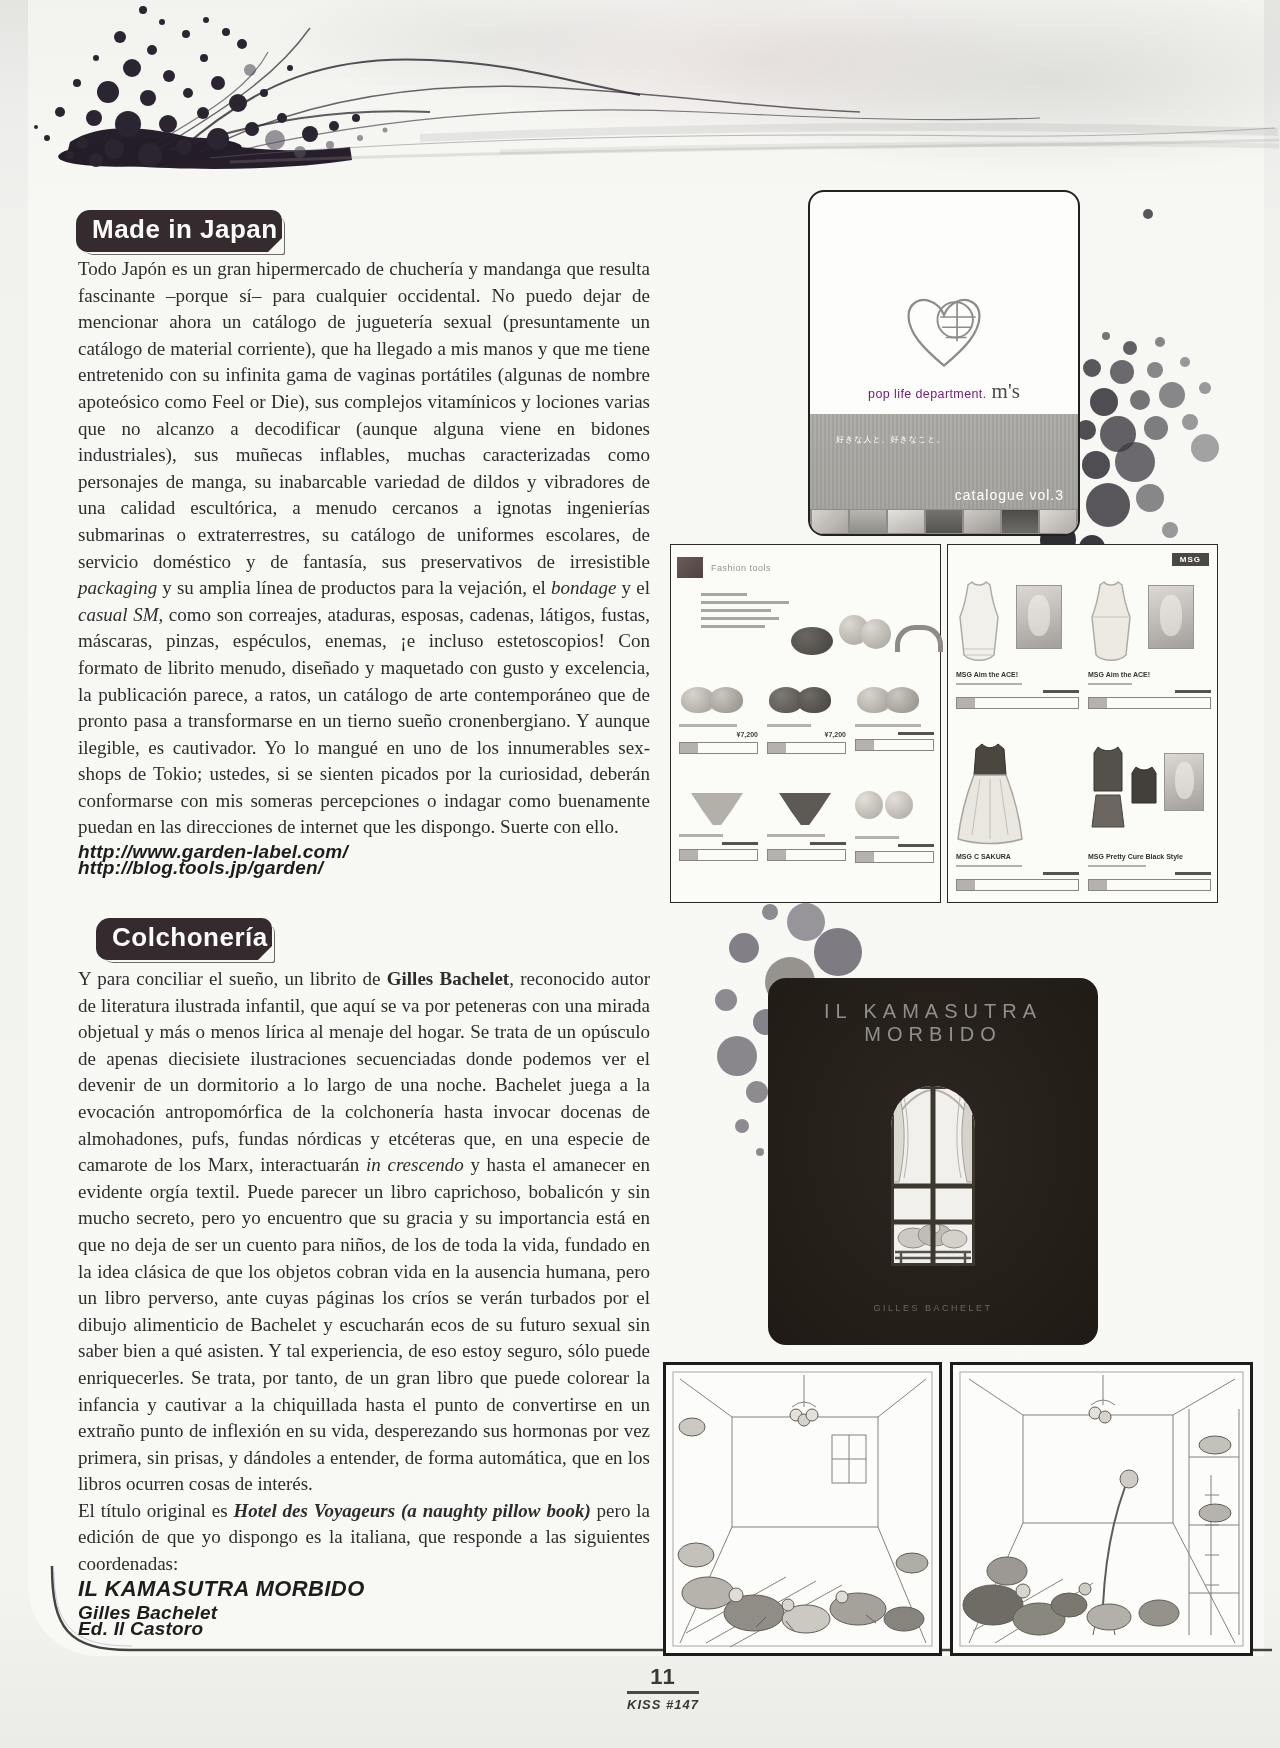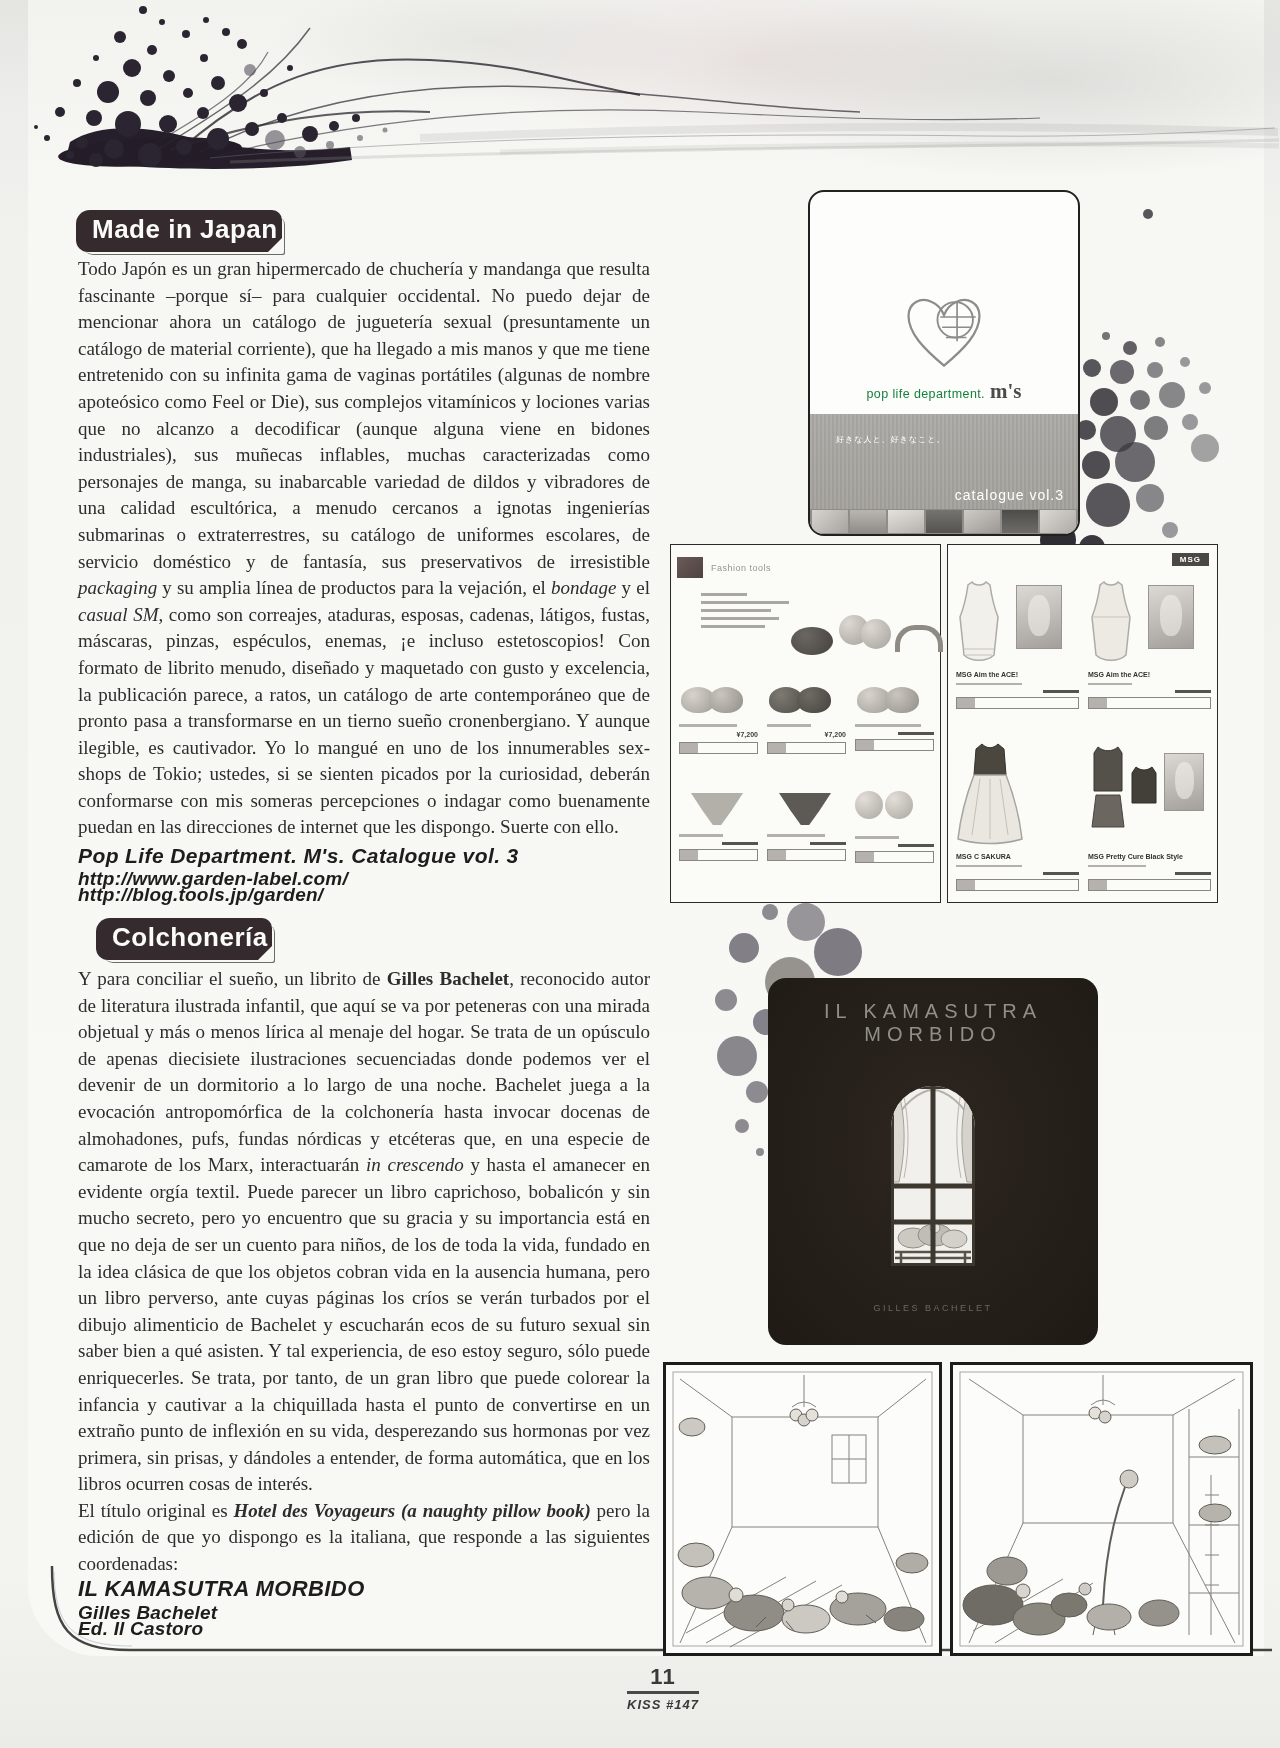--- a/index.html
+++ b/index.html
@@ -54,22 +54,22 @@
   .footer .issue{font-weight:bold; font-style:italic; font-size:13px; letter-spacing:1px;}
 
   
   .cover{
     position:absolute; z-index:3; left:808px; top:190px; width:268px; height:342px;
     background:#fdfdfb; border:2.5px solid #23211f; border-radius:16px; overflow:hidden;
     display:flex; flex-direction:column;
   }
   .cover-top{flex:0 0 212px; display:flex; flex-direction:column; align-items:center; justify-content:flex-end; padding-bottom:10px;}
   .brand{display:flex; align-items:baseline; gap:5px; margin-top:6px;}
-  .brand-small{font-family:"Liberation Sans", sans-serif; font-size:12.5px; color:#15803d; letter-spacing:.4px;}
-  .brand-ms{font-family:"Liberation Serif", serif; font-size:21px; color:#4c4b47; font-weight:bold;}
+  .brand-small{font-family:"Liberation Sans", sans-serif; font-size:12.5px; color:#701a75; letter-spacing:.4px;}
+  .brand-ms{font-family:"Liberation Serif", serif; font-size:21px; color:#4c4b47; font-weight:normal;}
   .cover-band{
     flex:0 0 95px; position:relative; color:#fff;
     background:
       repeating-linear-gradient(90deg, rgba(255,255,255,.05) 0 2px, rgba(0,0,0,.04) 2px 4px),
       linear-gradient(180deg,#abaaa5,#a3a29d);
   }
   .tagline{position:absolute; left:26px; top:20px; font-size:8px; letter-spacing:1px; font-family:"DejaVu Sans", sans-serif;}
   .edition{position:absolute; right:14px; bottom:6px; font-size:14px; letter-spacing:1px; font-family:"Liberation Sans", sans-serif;}
   .cover-strip{flex:1; display:flex; gap:2px; padding:1px 2px; background:#8f8d89;}
   .cover-strip .thumb{flex:1;}
@@ -291,21 +291,20 @@
     <path d="M54,1572 C55,1626 72,1646 132,1646" stroke="#8fa3c0" stroke-width="1" fill="none" opacity=".5"></path>
   </svg>
 
   <div class="banner banner-1">
     <span>Made in Japan</span>
   </div>
 
   <p class="body para-1"><span>Todo Japón es un gran hipermercado de chuchería y mandanga que resulta fascinante –porque sí– para cualquier occidental. No puedo dejar de mencionar ahora un catálogo de juguetería sexual (presuntamente un catálogo de material corriente), que ha llegado a mis manos y que me tiene entretenido con su infinita gama de vaginas portátiles (algunas de nombre apoteósico como Feel or Die), sus complejos vitamínicos y lociones varias que no alcanzo a decodificar (aunque alguna viene en bidones industriales), sus muñecas inflables, muchas caracterizadas como personajes de manga, su inabarcable variedad de dildos y vibradores de una calidad escultórica, a menudo cercanos a ignotas ingenierías submarinas o extraterrestres, su catálogo de uniformes escolares, de servicio doméstico y de fantasía, sus preservativos de irresistible </span><i>packaging</i><span> y su amplia línea de productos para la vejación, el </span><i>bondage</i><span> y el </span><i>casual SM</i><span>, como son correajes, ataduras, esposas, cadenas, látigos, fustas, máscaras, pinzas, espéculos, enemas, ¡e incluso estetoscopios! Con formato de librito menudo, diseñado y maquetado con gusto y excelencia, la publicación parece, a ratos, un catálogo de arte contemporáneo que de pronto pasa a transformarse en un tierno sueño cronenbergiano. Y aunque ilegible, es cautivador. Yo lo mangué en uno de los innumerables sex-shops de Tokio; ustedes, si se sienten picados por la curiosidad, deberán conformarse con mis someras percepciones o indagar como buenamente puedan en las direcciones de internet que les dispongo. Suerte con ello.</span></p>
 
   <div class="ref ref-1">
-    <div class="ref-title">Pop Life Department. M's. Catalogue vol. 3</div>
     <div class="ref-url">http://www.garden-label.com/</div>
     <div class="ref-url">http://blog.tools.jp/garden/</div>
   </div>
 
   <div class="banner banner-2">
     <span>Colchonería</span>
   </div>
 
   <p class="body para-2"><span>Y para conciliar el sueño, un librito de </span><b>Gilles Bachelet</b><span>, reconocido autor de literatura ilustrada infantil, que aquí se va por peteneras con una mirada objetual y más o menos lírica al menaje del hogar. Se trata de un opúsculo de apenas diecisiete ilustraciones secuenciadas donde podemos ver el devenir de un dormitorio a lo largo de una noche. Bachelet juega a la evocación antropomórfica de la colchonería hasta invocar docenas de almohadones, pufs, fundas nórdicas y etcéteras que, en una especie de camarote de los Marx, interactuarán </span><i>in crescendo</i><span> y hasta el amanecer en evidente orgía textil. Puede parecer un libro caprichoso, bobalicón y sin mucho secreto, pero yo encuentro que su gracia y su importancia está en que no deja de ser un cuento para niños, de los de toda la vida, fundado en la idea clásica de que los objetos cobran vida en la ausencia humana, pero un libro perverso, ante cuyas páginas los críos se verán turbados por el dibujo alimenticio de Bachelet y escucharán ecos de su futuro sexual sin saber bien a qué asisten. Y tal experiencia, de eso estoy seguro, sólo puede enriquecerles. Se trata, por tanto, de un gran libro que puede colorear la infancia y cautivar a la chiquillada hasta el punto de convertirse en un extraño punto de inflexión en su vida, desperezando sus hormonas por vez primera, sin prisas, y dándoles a entender, de forma automática, que en los libros ocurren cosas de interés.</span><br><span>El título original es </span><b><i>Hotel des Voyageurs (a naughty pillow book)</i></b><span> pero la edición de que yo dispongo es la italiana, que responde a las siguientes coordenadas:</span></p>
 

